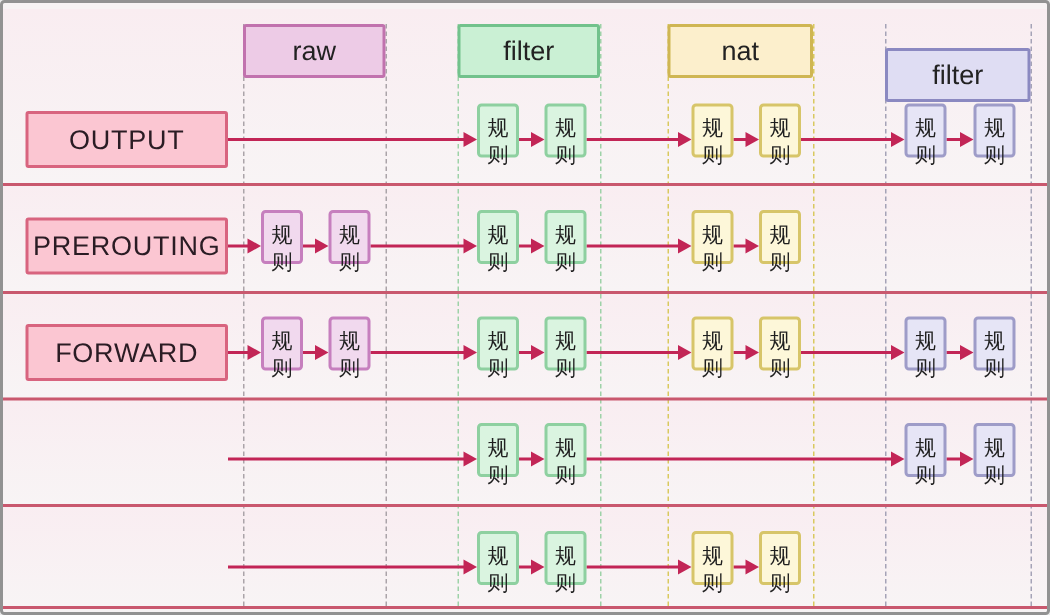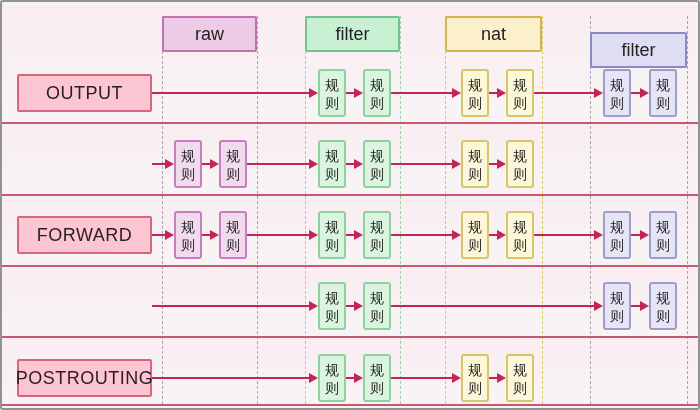--- a/index.html
+++ b/index.html
@@ -17,21 +17,21 @@
     display:flex;align-items:center;justify-content:center;
     font-size:18px;color:#222;
   }
   .chain{
     position:absolute;left:15px;width:135px;height:38px;
     border:2px solid;border-radius:2px;
     display:flex;align-items:center;justify-content:center;
     font-size:18px;letter-spacing:.5px;color:#2a1c24;
   }
   .rule{
-    position:absolute;width:28px;height:48px;border:2px solid;border-radius:3px;
+    position:absolute;width:28px;height:36px;border:2px solid;border-radius:3px;
     font-size:14px;line-height:1.25;text-align:center;
     word-break:break-all;padding-top:6px;color:#1f1f1f;
   }
   .seg{position:absolute;height:2px;}
   .ah{position:absolute;width:0;height:0;border-top:5px solid transparent;border-bottom:5px solid transparent;}
   .wm{position:absolute;right:6px;bottom:9px;font-size:15px;letter-spacing:1px;}
 </style>
 </head>
 <body>
 
@@ -137,15 +137,15 @@
     <div class="rule" style="left: 647px; top: 280px; background: rgb(230, 229, 246); border-color: rgb(158, 156, 200); color: rgb(31, 31, 31);">规则</div>
     <div class="rule" style="left: 316px; top: 352px; background: rgb(218, 244, 224); border-color: rgb(142, 208, 160); color: rgb(31, 31, 31);">规则</div>
     <div class="rule" style="left: 361px; top: 352px; background: rgb(218, 244, 224); border-color: rgb(142, 208, 160); color: rgb(31, 31, 31);">规则</div>
     <div class="rule" style="left: 459px; top: 352px; background: rgb(253, 247, 217); border-color: rgb(215, 197, 105); color: rgb(31, 31, 31);">规则</div>
     <div class="rule" style="left: 504px; top: 352px; background: rgb(253, 247, 217); border-color: rgb(215, 197, 105); color: rgb(31, 31, 31);">规则</div>
     <div class="hdr" style="left: 160px; top: 14px; width: 95px; background: rgb(237, 203, 230); border-color: rgb(193, 114, 174);">raw</div>
     <div class="hdr" style="left: 303px; top: 14px; width: 95px; background: rgb(202, 240, 212); border-color: rgb(114, 194, 140);">filter</div>
     <div class="hdr" style="left: 443px; top: 14px; width: 97px; background: rgb(252, 239, 204); border-color: rgb(207, 182, 83);">nat</div>
     <div class="hdr" style="left: 588px; top: 30px; width: 97px; background: rgb(223, 221, 243); border-color: rgb(139, 137, 193);">filter</div>
     <div class="chain" style="top: 72px; background: rgb(251, 198, 210); border-color: rgb(216, 100, 127);">OUTPUT</div>
+    <div class="chain" style="top: 143px; background: rgb(251, 198, 210); border-color: rgb(216, 100, 127);">PREROUTING</div>
     <div class="chain" style="top: 214px; background: rgb(251, 198, 210); border-color: rgb(216, 100, 127);">FORWARD</div>
-    <div class="chain" style="top: 357px; background: rgb(251, 198, 210); border-color: rgb(216, 100, 127);">POSTROUTING</div>
   </div>
 
 </body></html>

